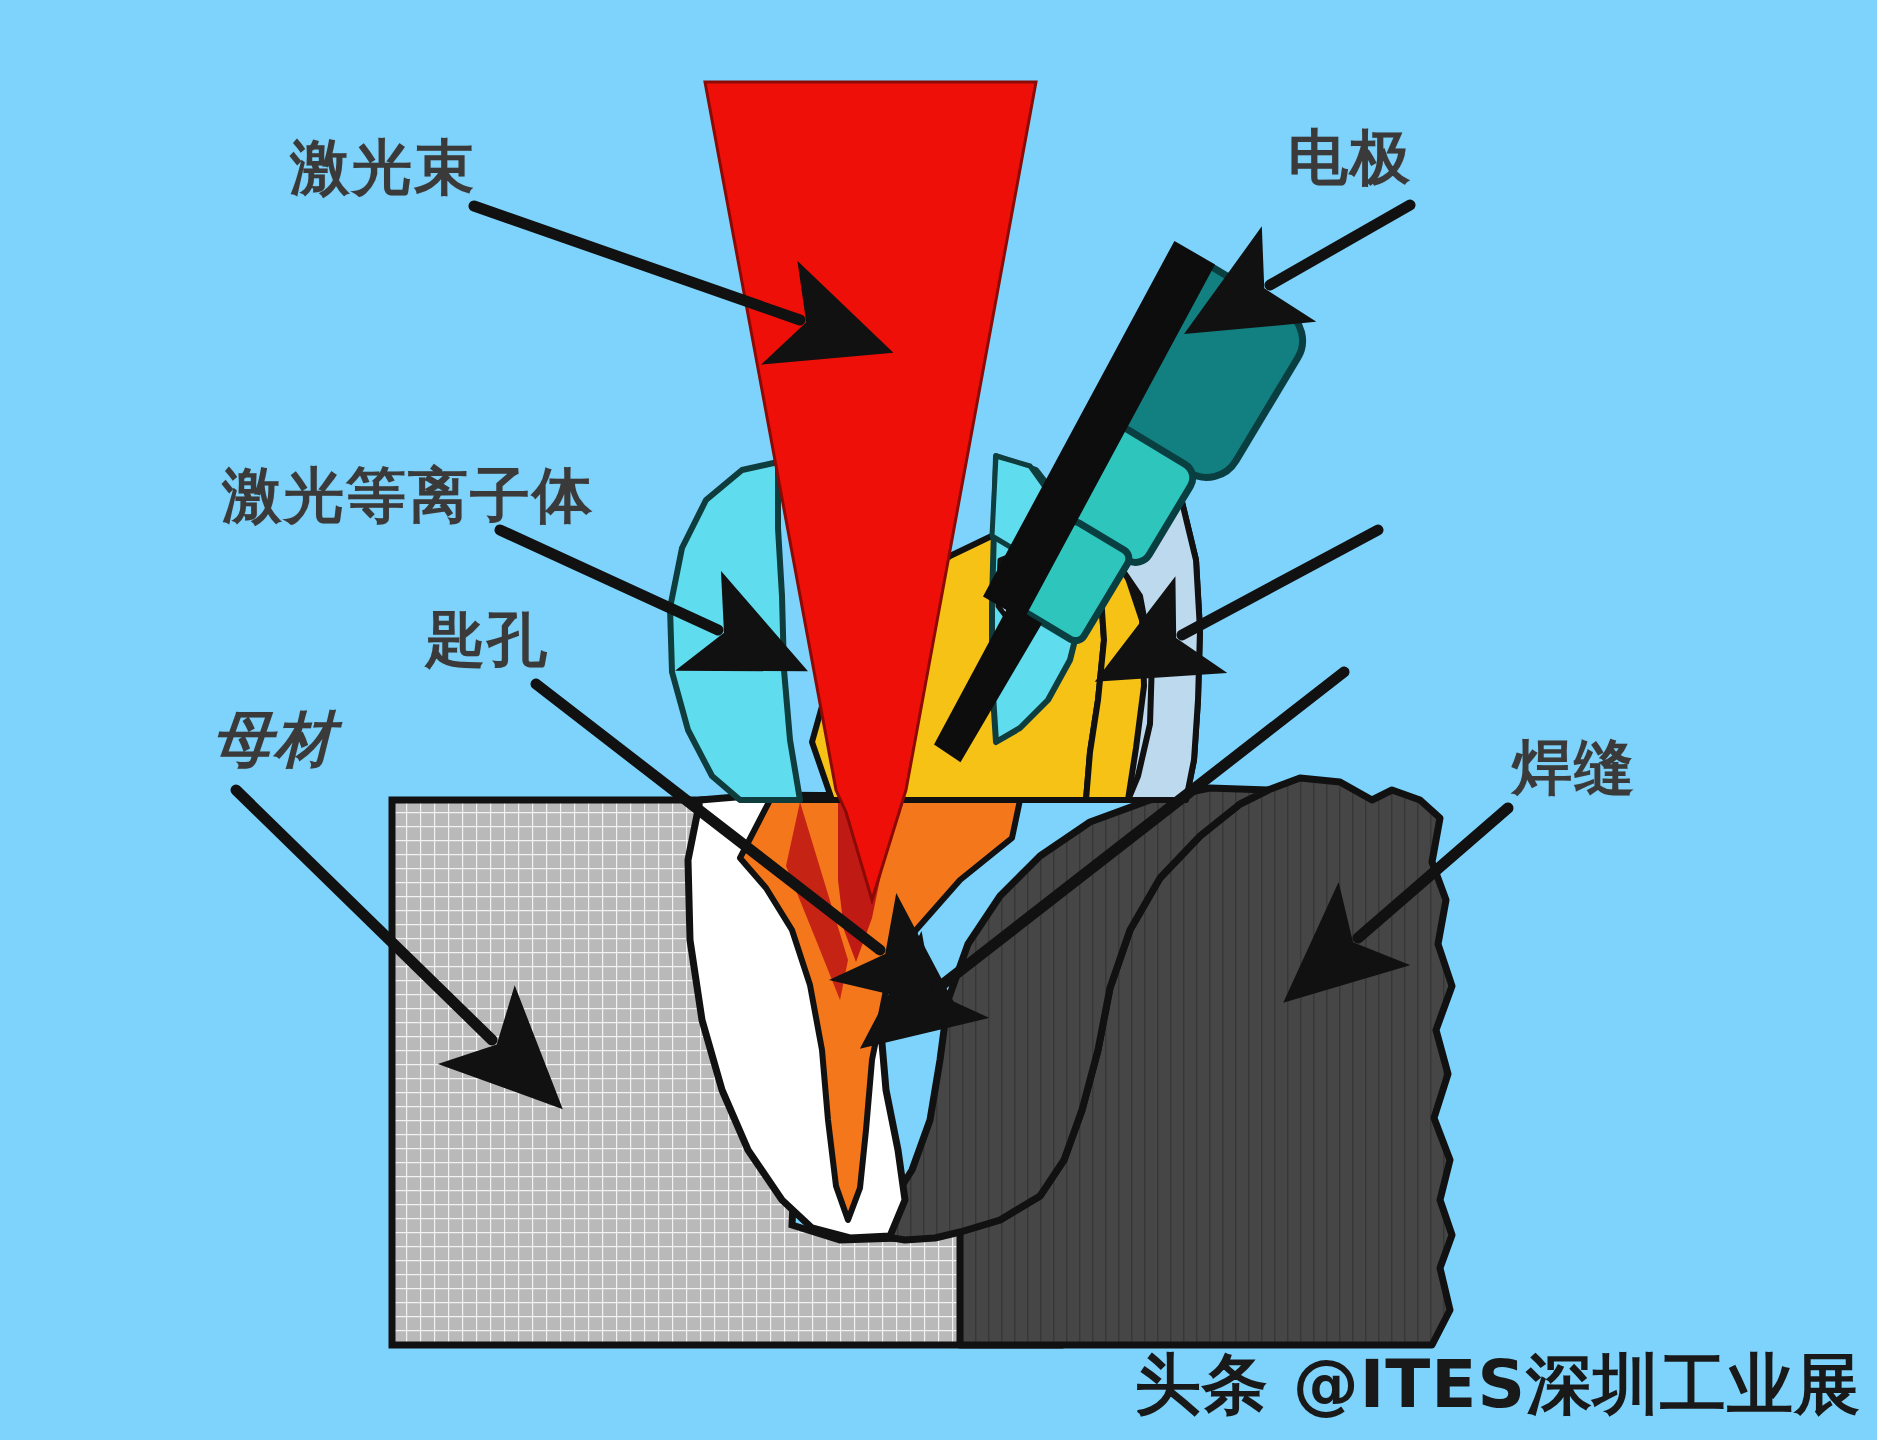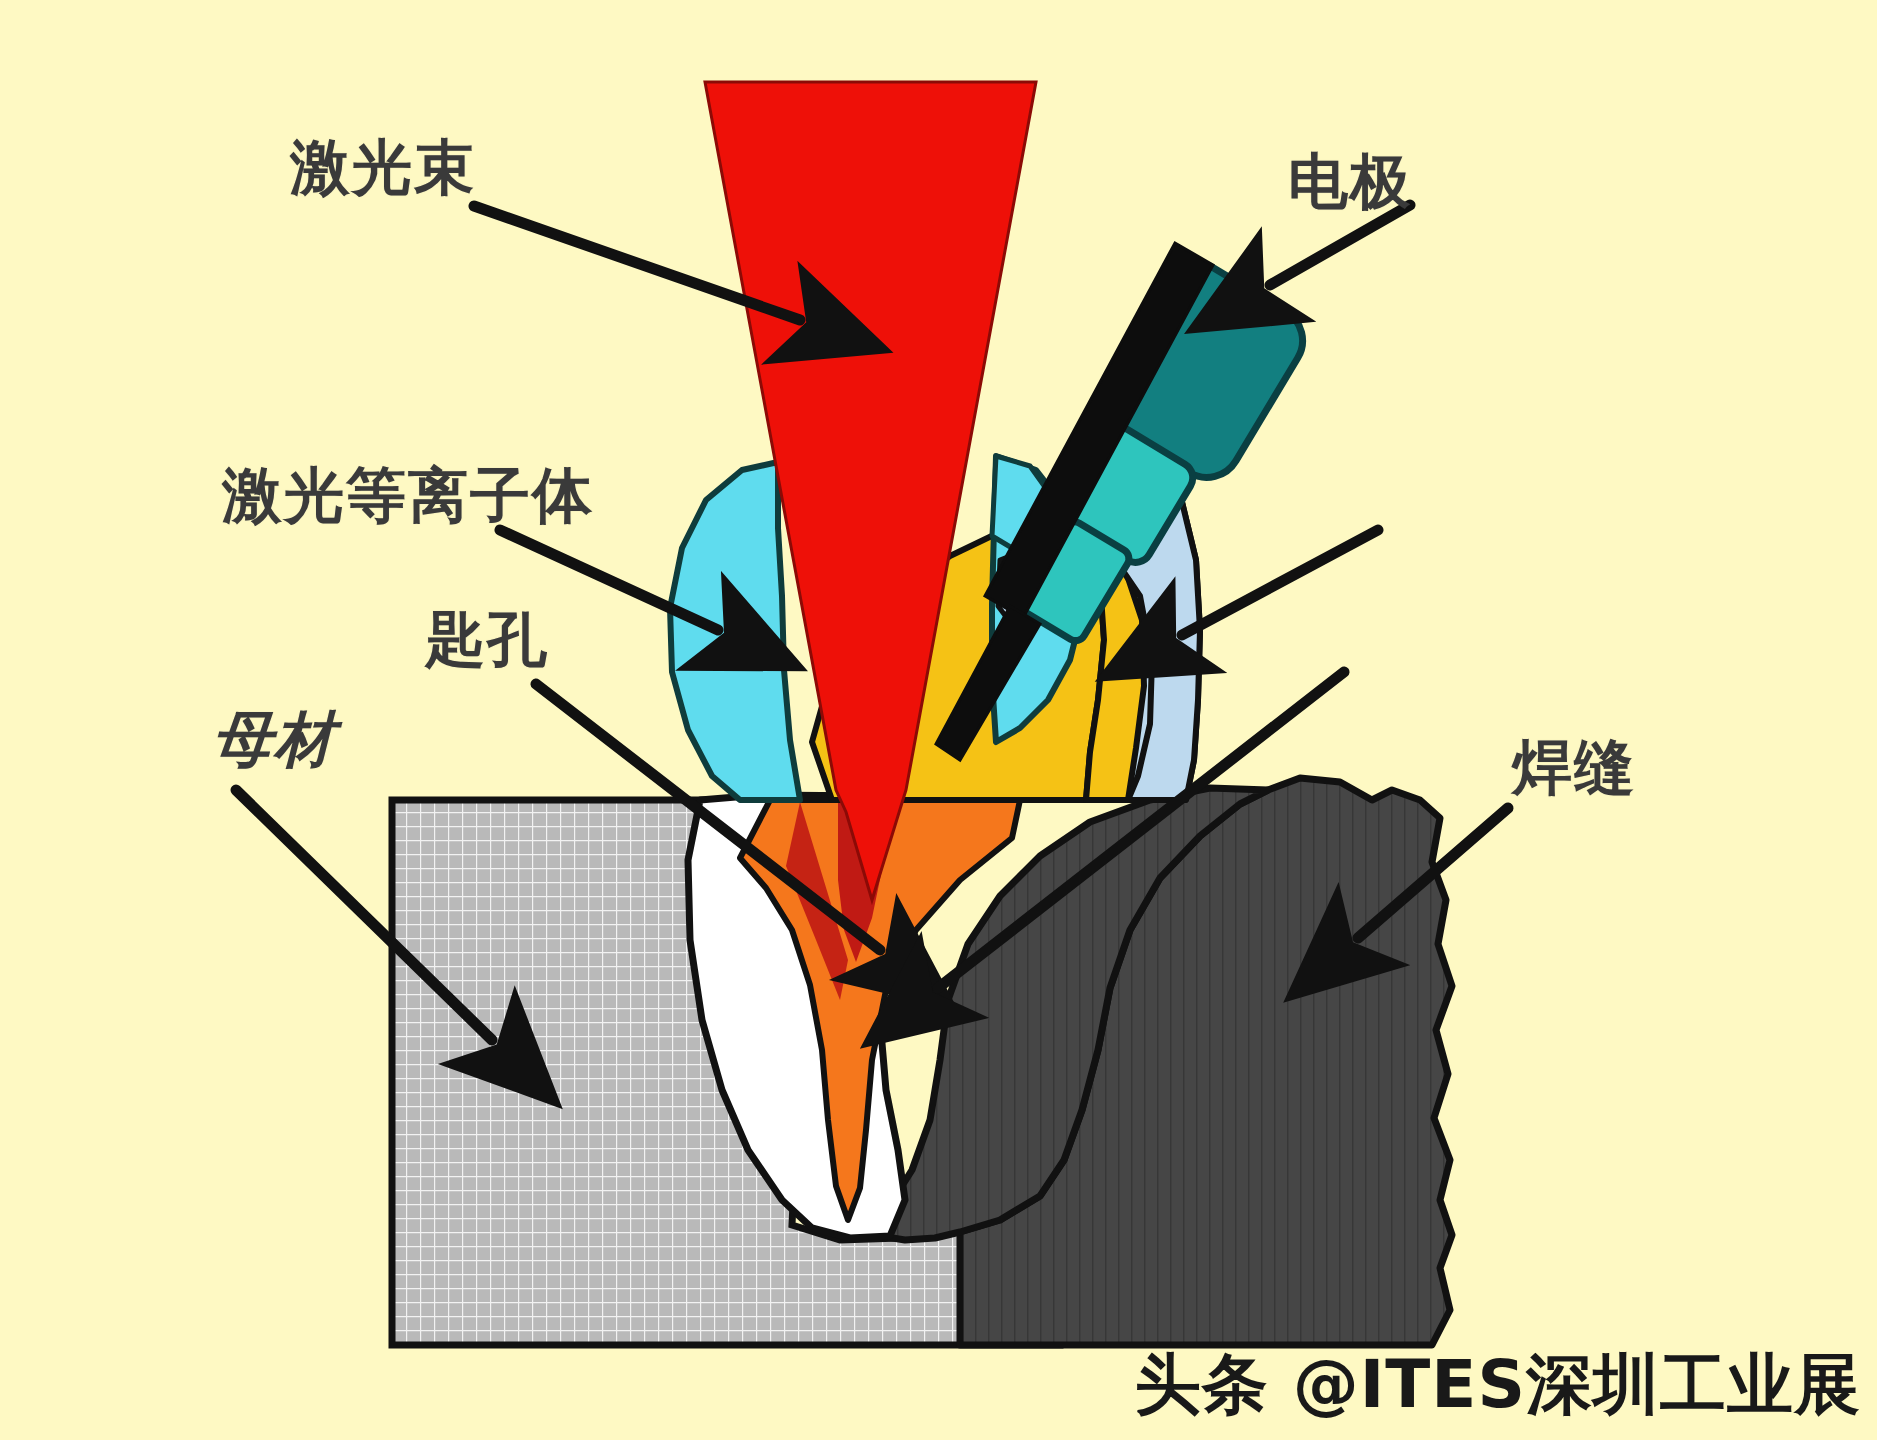--- a/index.html
+++ b/index.html
@@ -12,21 +12,21 @@
     height: 1440px;
     position: relative;
     overflow: hidden;
     font-family: "Liberation Sans", "DejaVu Sans", sans-serif;
   }
   #stage {
     position: absolute;
     left: 0; top: 0;
     width: 1877px;
     height: 1440px;
-    background: #fef9c3;
+    background: #7dd3fc;
   }
   svg.diagram {
     position: absolute;
     left: 0; top: 0;
     width: 1877px;
     height: 1440px;
     display: block;
   }
   .lbl {
     position: absolute;
@@ -167,21 +167,21 @@
       <path d="M1378,530 L1182,635" marker-end="url(#ah)"></path>
       <path d="M536,684 L880,950" marker-end="url(#ah)"></path>
       <path d="M1344,672 L938,988" marker-end="url(#ah)"></path>
       <path d="M236,790 L492,1040" marker-end="url(#ah)"></path>
       <path d="M1508,808 L1358,938" marker-end="url(#ah)"></path>
     </g>
   </svg>
 
   <div class="lbl lbl-lg" style="left:290px; top:128px;">激光束</div>
 
-  <div class="lbl lbl-lg" style="left:1288px; top:118px;margin-top:24px;">电极</div>
+  <div class="lbl lbl-lg" style="left:1288px; top:118px;">电极</div>
 
   <div class="lbl lbl-lg" style="left:222px; top:448px;margin-top:8px;">激光等离子体</div>
 
 
   <div class="lbl lbl-lg" style="left:425px; top:600px;">匙孔</div>
 
 
   <div class="lbl lbl-lg" style="left:212px; top:700px;font-style:italic;">母材</div>
 
   <div class="lbl lbl-lg" style="left:1512px; top:728px;">焊缝</div>

